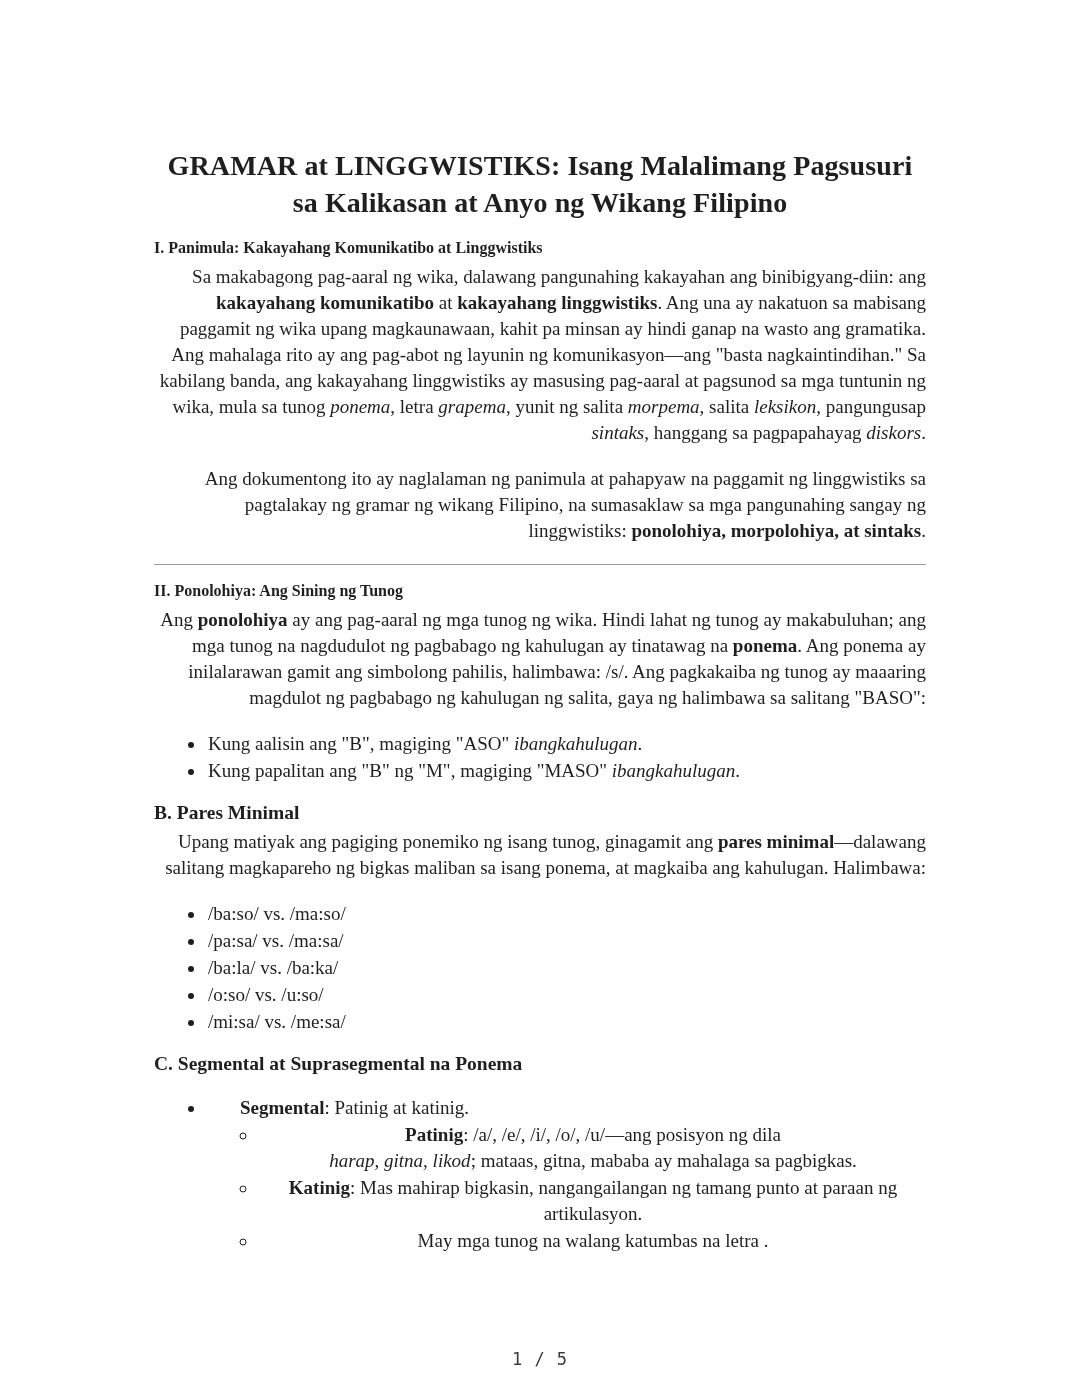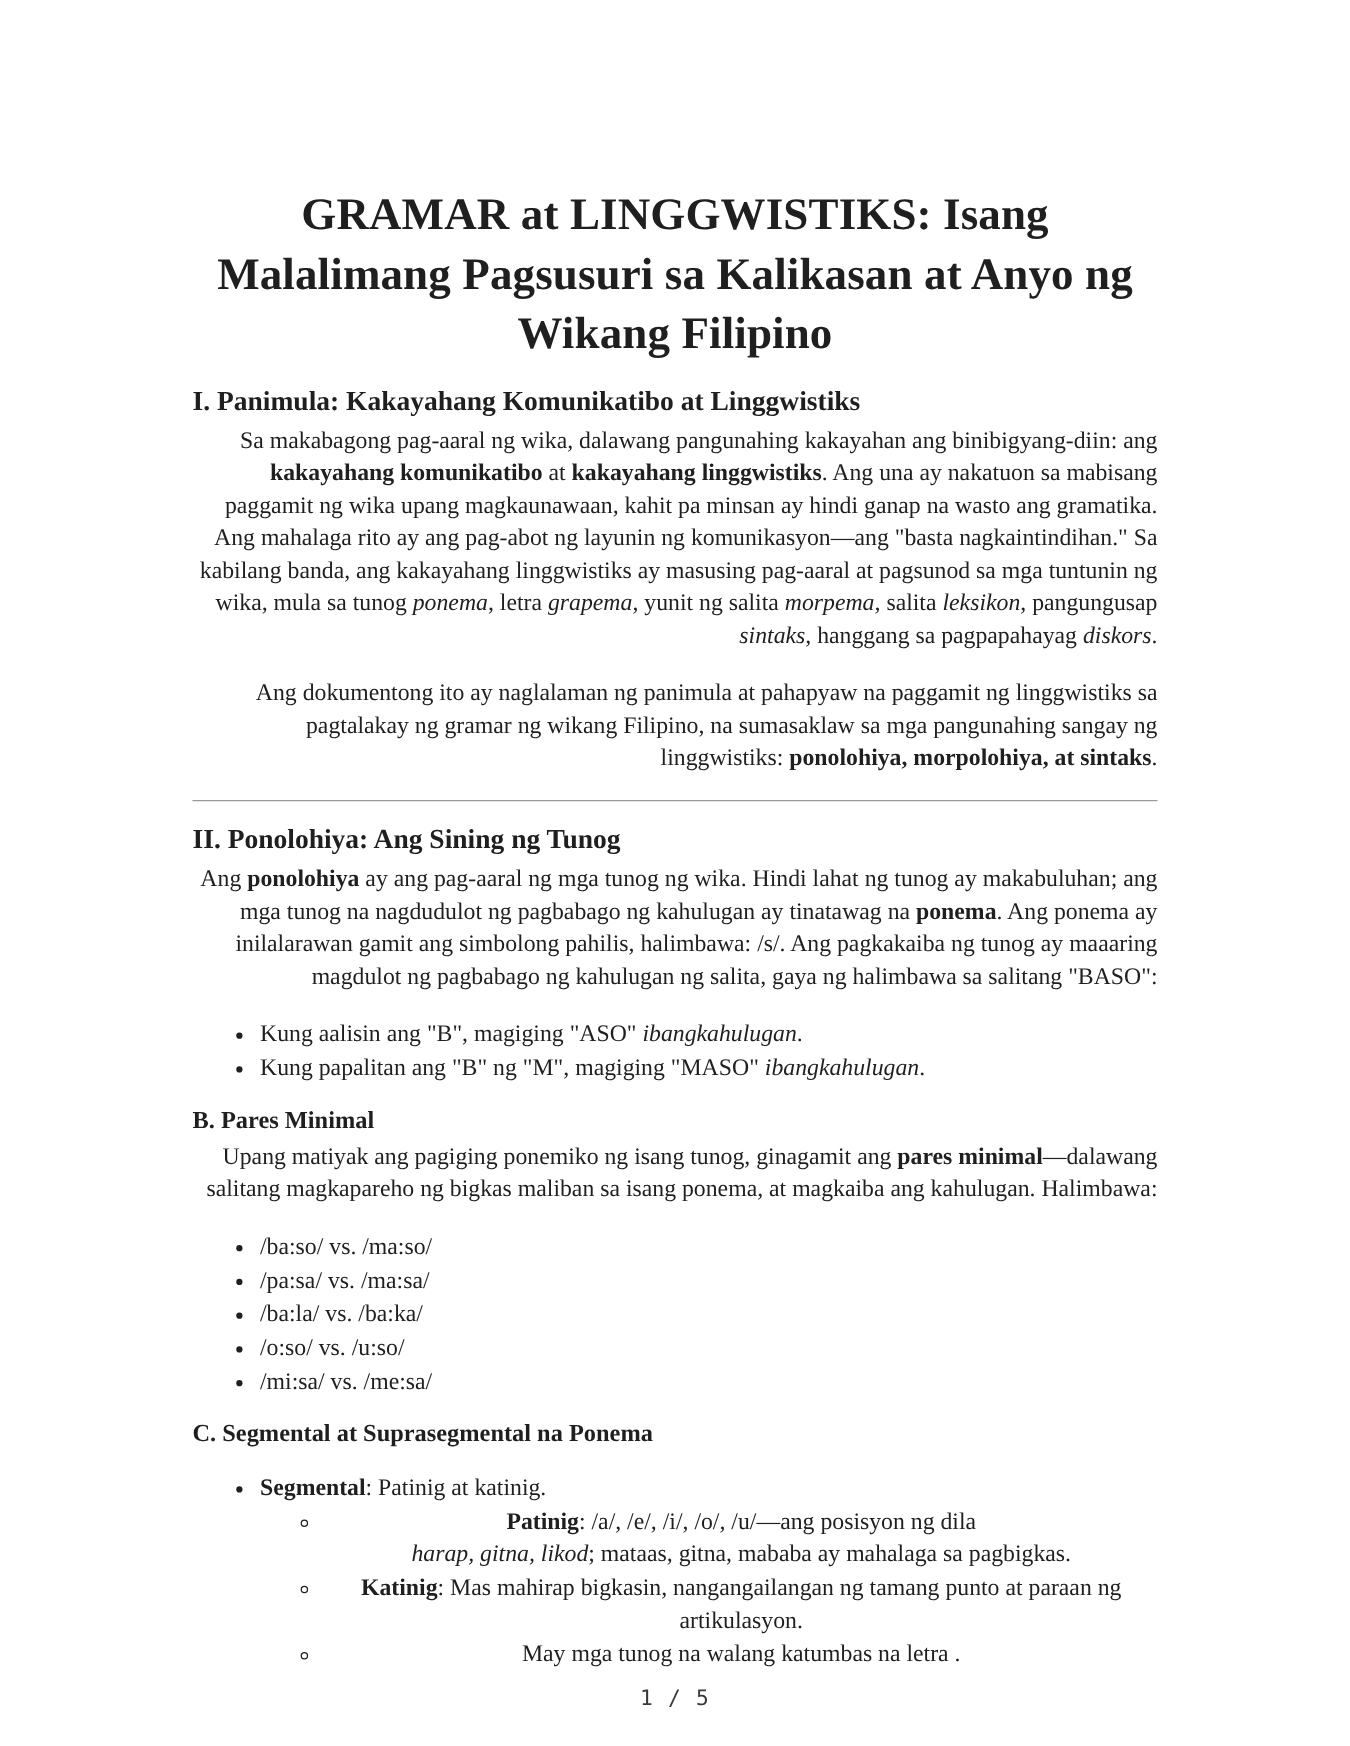--- a/index.html
+++ b/index.html
@@ -11,29 +11,29 @@
     font-family: "Liberation Serif", serif;
     position: relative;
     overflow: hidden;
   }
   .page-content {
     width: 772px;
     margin: 0 auto;
     padding-top: 148px;
   }
   .doc-title {
-    font-size: 36px;
+    font-size: 28px;
     font-weight: bold;
     text-align: center;
     line-height: 1.32;
     margin: 0 0 14px 0;
     letter-spacing: 0.1px;
   }
   .h2 {
-    font-size: 22px;
+    font-size: 16px;
     font-weight: bold;
     margin: 16px 0 6px 0;
     line-height: 1.25;
   }
   .h3 {
     font-size: 19.5px;
     font-weight: bold;
     margin: 10px 0 4px 0;
     line-height: 1.3;
   }
@@ -95,21 +95,21 @@
       <p class="doc-p"><span>Upang matiyak ang pagiging ponemiko ng isang tunog, ginagamit ang </span><span style="font-weight: bold;">pares minimal</span><span>—dalawang salitang magkapareho ng bigkas maliban sa isang ponema, at magkaiba ang kahulugan. Halimbawa:</span></p>
       <ul class="doc-ul">
         <li><span>/ba:so/ vs. /ma:so/</span></li>
         <li><span>/pa:sa/ vs. /ma:sa/</span></li>
         <li><span>/ba:la/ vs. /ba:ka/</span></li>
         <li><span>/o:so/ vs. /u:so/</span></li>
         <li><span>/mi:sa/ vs. /me:sa/</span></li>
       </ul>
       <div class="h3">C. Segmental at Suprasegmental na Ponema</div>
       <ul class="doc-ul">
-        <li><span style="font-weight: bold;">Segmental</span><span>: Patinig at katinig.</span><ul class="doc-ul sub">
+        <li><span style="font-weight: bold; margin-left: 32px;">Segmental</span><span>: Patinig at katinig.</span><ul class="doc-ul sub">
             <li><span style="font-weight: bold;">Patinig</span><span>: /a/, /e/, /i/, /o/, /u/—ang posisyon ng dila</span><br><span style="font-style: italic;">harap, gitna, likod</span><span>; </span><span style="">mataas, gitna, mababa</span><span> ay mahalaga sa pagbigkas.</span></li>
             <li><span style="font-weight: bold;">Katinig</span><span>: Mas mahirap bigkasin, nangangailangan ng tamang punto at paraan ng artikulasyon.</span></li>
             <li><span>May mga tunog na walang katumbas na letra .</span></li>
           </ul></li>
       </ul>
     </main>
 </div>
 
 <div class="page-footer">1 / 5</div>
 

